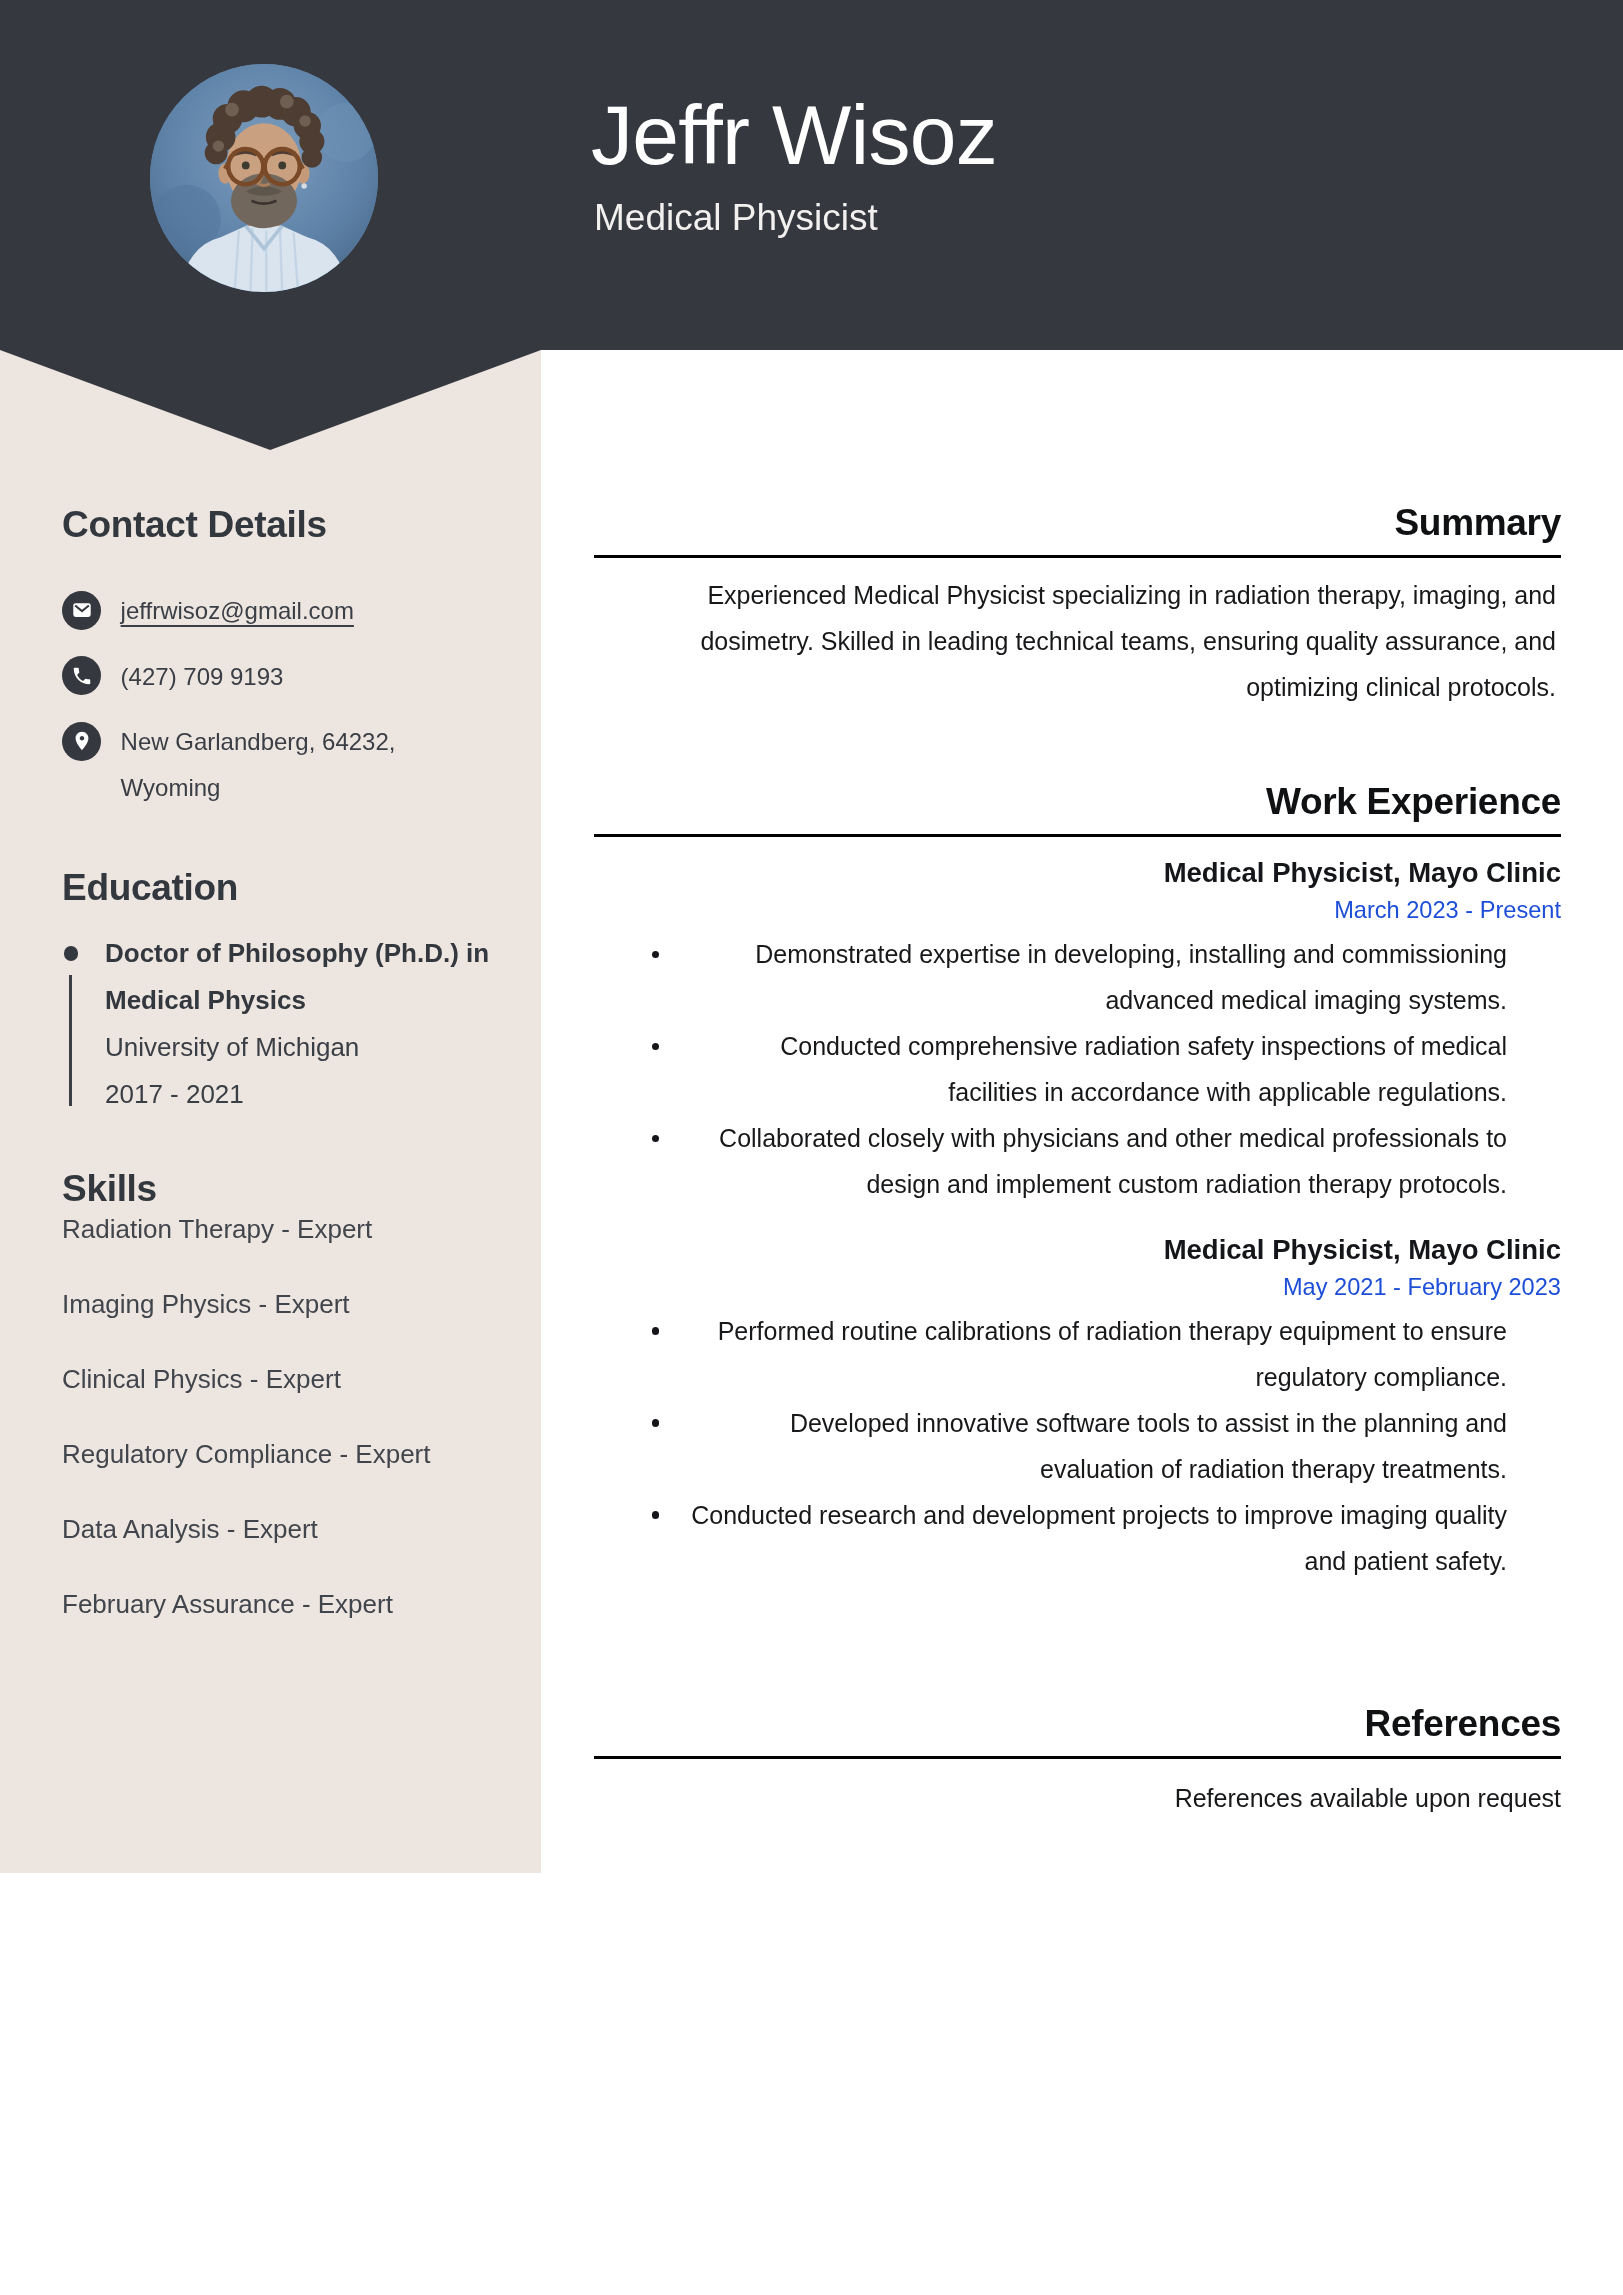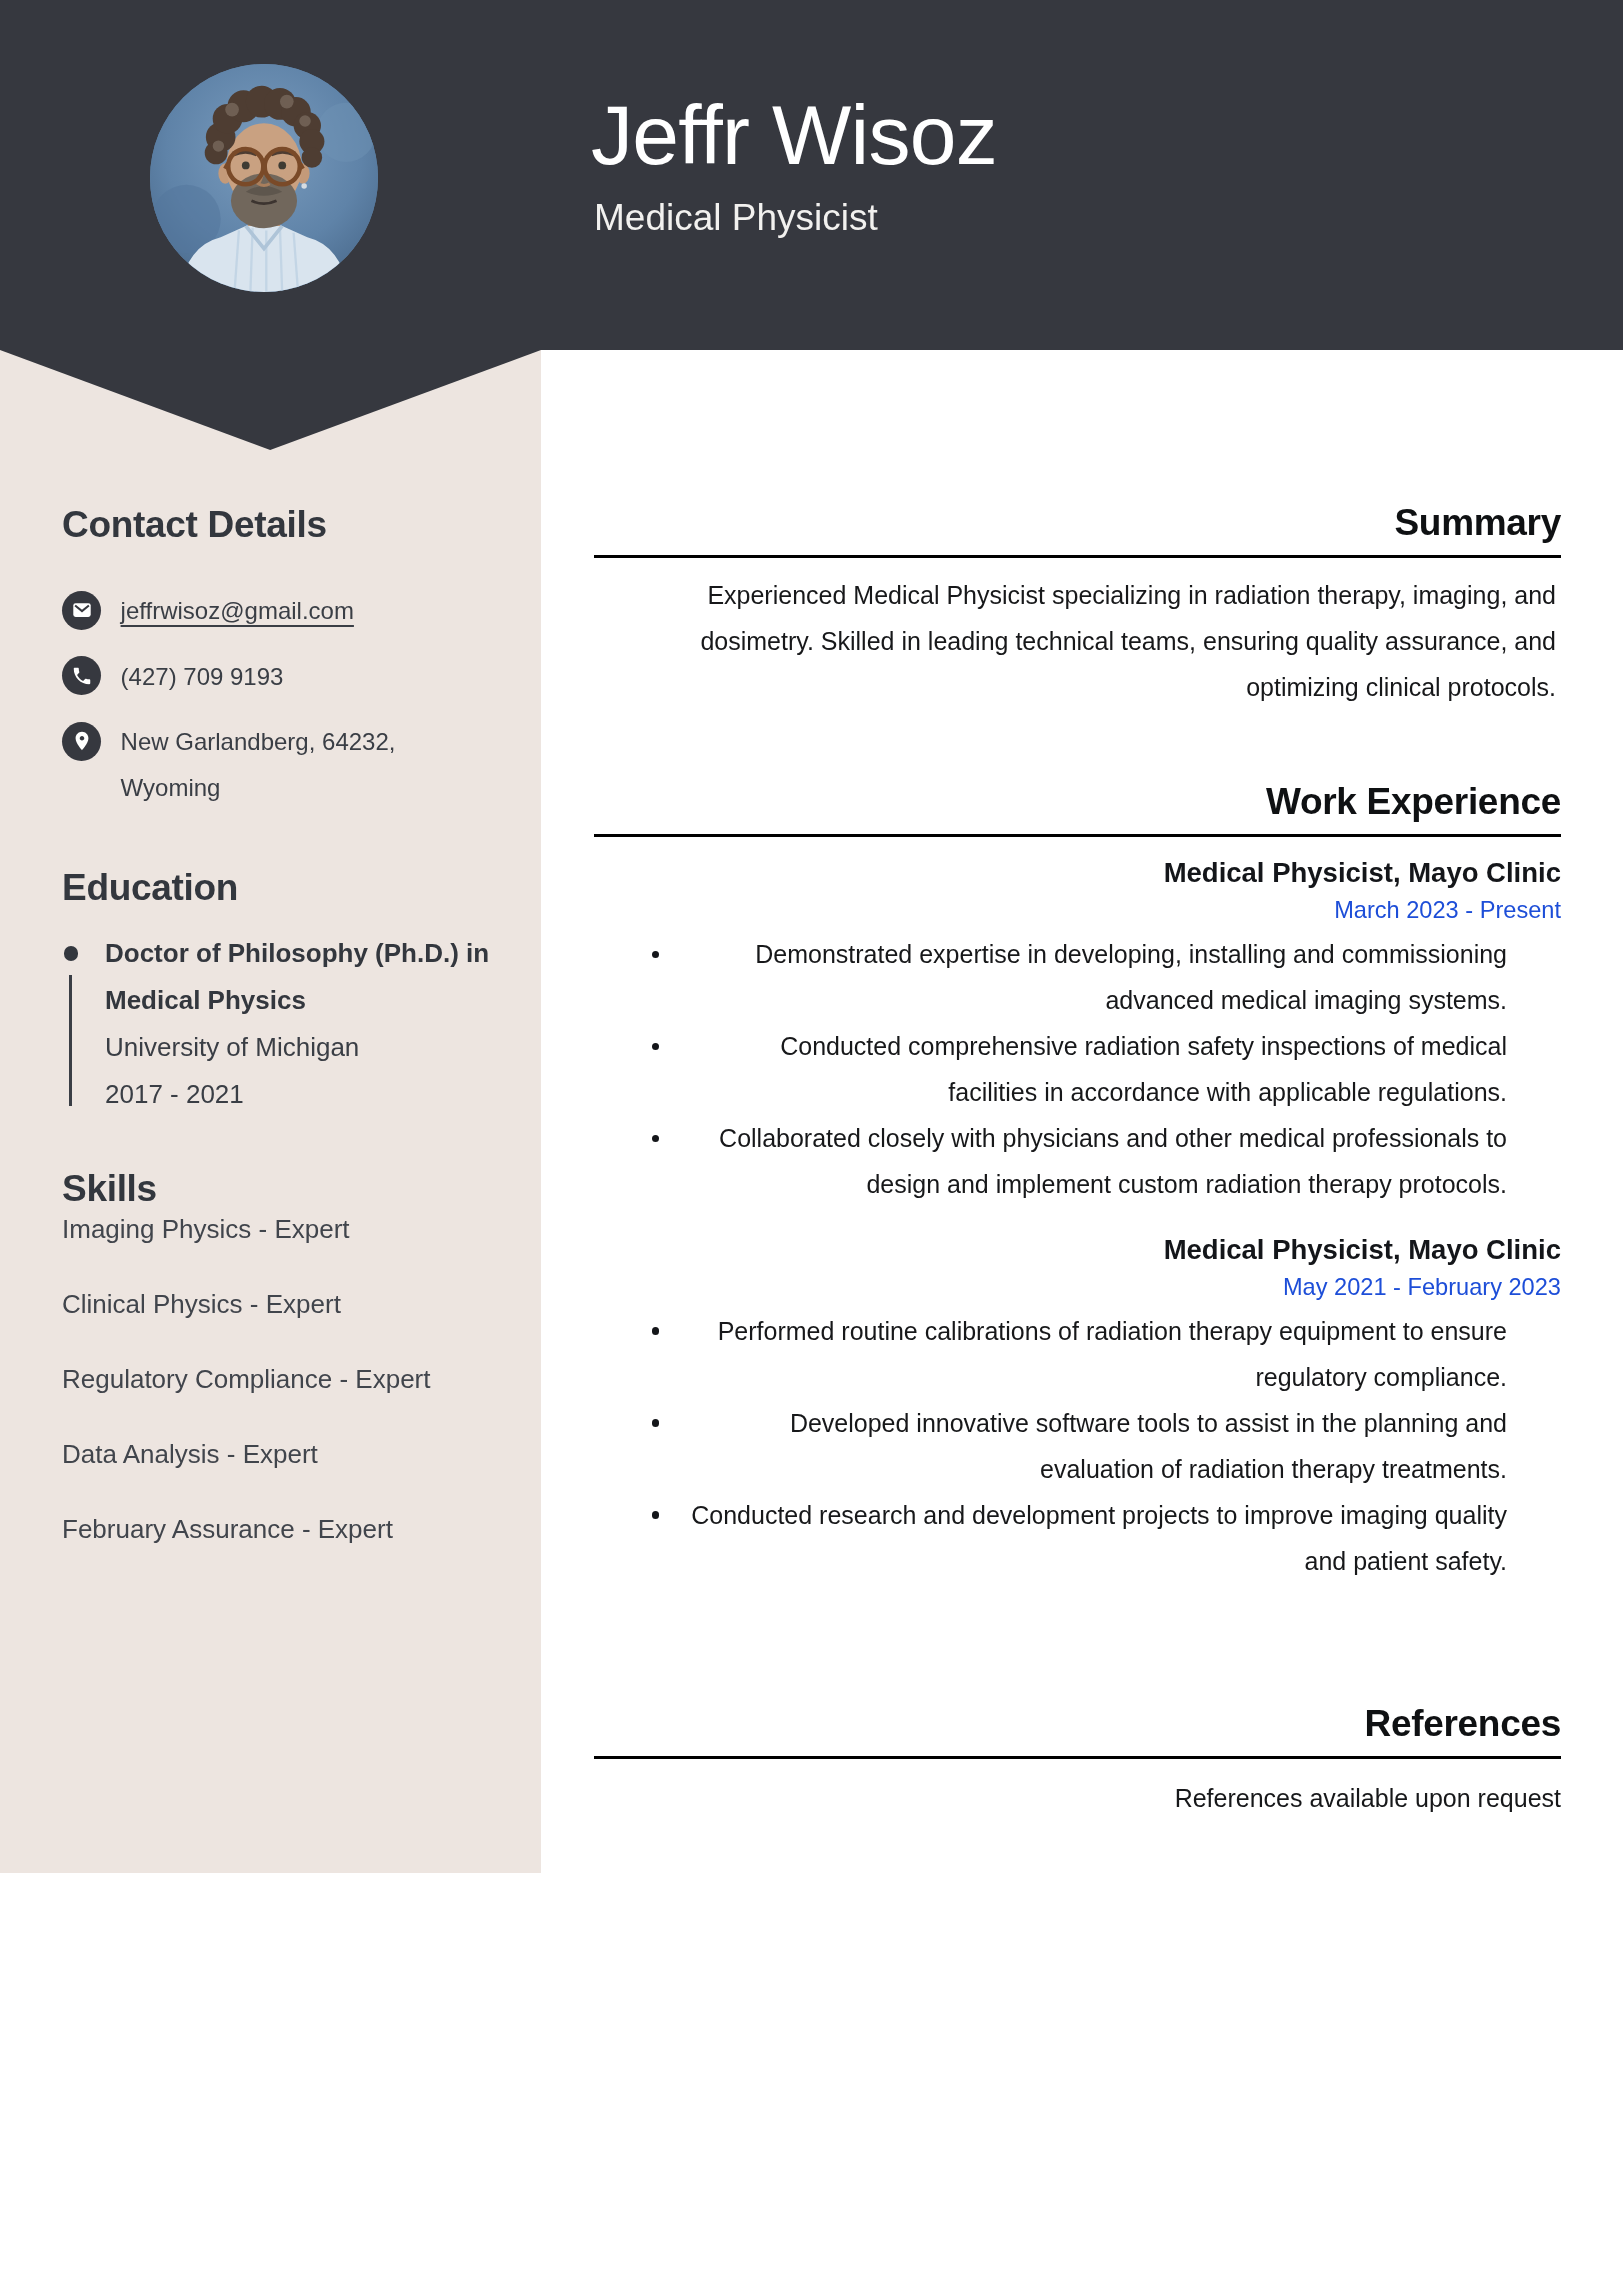--- a/index.html
+++ b/index.html
@@ -202,20 +202,21 @@
 
   <div class="edu-item">
       <div class="edu-degree">Doctor of Philosophy (Ph.D.) in Medical Physics</div>
       <div class="edu-school">University of Michigan</div>
       <div class="edu-years">2017 - 2021</div>
     </div>
 
   <div class="side-h" id="skills-h">Skills</div>
 
   <ul class="skills-list">
+    <li>Radiation Therapy - Expert</li>
       <li>Imaging Physics - Expert</li>
       <li>Clinical Physics - Expert</li>
       <li>Regulatory Compliance - Expert</li>
       <li>Data Analysis - Expert</li>
       <li>February Assurance - Expert</li>
   </ul>
 
   <div class="sec" id="sec-summary">
     <div class="sec-h">Summary</div>
     <div class="body-text">Experienced Medical Physicist specializing in radiation therapy, imaging, and dosimetry. Skilled in leading technical teams, ensuring quality assurance, and optimizing clinical protocols.</div>

